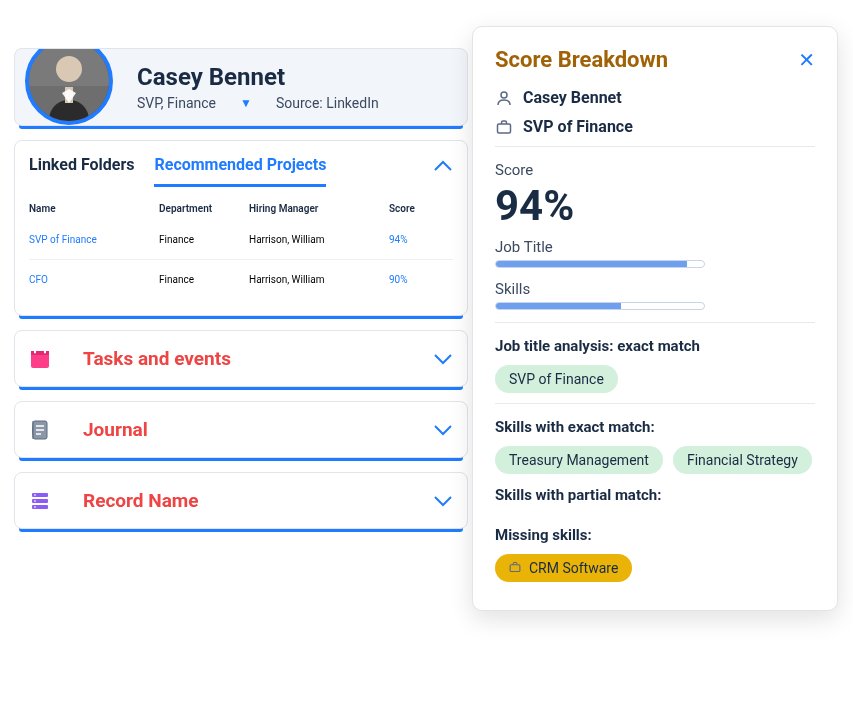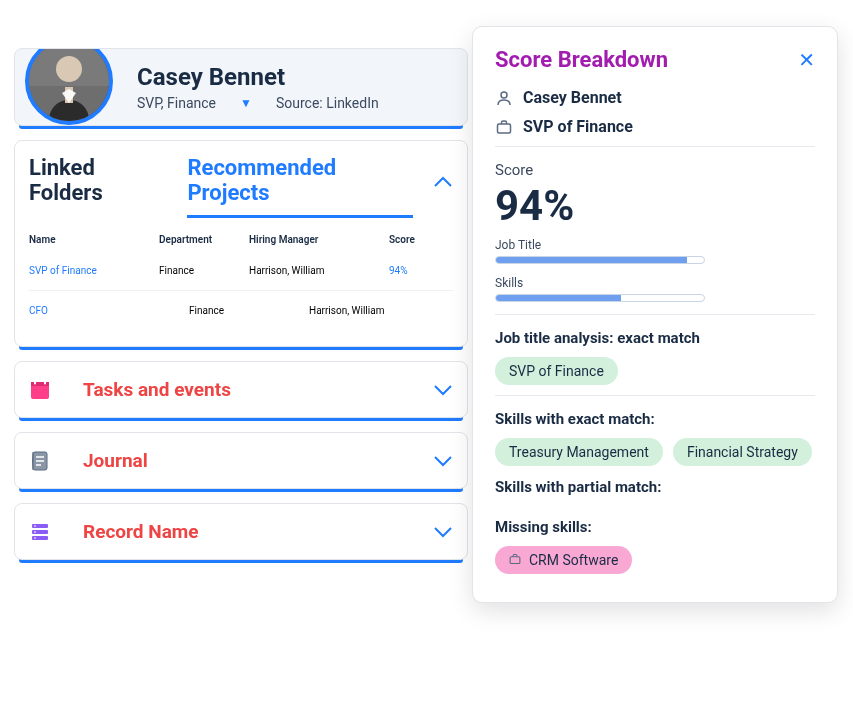--- a/index.html
+++ b/index.html
@@ -68,21 +68,21 @@
   }
 
   
   .tabs-row {
     display: flex;
     align-items: center;
     padding: 14px 14px 0 14px;
     gap: 20px;
   }
   .tab {
-    font-size: 22px;
+    font-size: 16px;
     font-weight: 700;
     color: #1a2b44;
     padding-bottom: 10px;
     border-bottom: 3px solid transparent;
     cursor: pointer;
   }
   .tab.active { color: #1f7bff; border-bottom-color: #1f7bff; }
   .tabs-chevron {
     margin-left: auto;
     color: #1f7bff;
@@ -101,21 +101,21 @@
   }
   .proj-head {
     color: #1a2b44;
     font-weight: 600;
     padding: 6px 0;
   }
   .proj-row {
     padding: 14px 0;
     border-bottom: 1px solid #eef1f4;
   }
-  .proj-row:last-child { border-bottom: none; gap: 30px; }
+  .proj-row:last-child { border-bottom: none; }
   .proj-row .name { color: #1f7bff; cursor: pointer; }
   .proj-row .score { color: #1f7bff; }
 
   
   .section-card {
     display: flex;
     align-items: center;
     padding: 16px 14px;
   }
   .section-icon {
@@ -150,21 +150,21 @@
     box-shadow: 0 8px 24px rgba(0,0,0,0.12);
   }
   .rp-title-row {
     display: flex;
     align-items: center;
     justify-content: space-between;
   }
   .rp-title {
     font-size: 22px;
     font-weight: 700;
-    color: #a21caf;
+    color: #a16207;
   }
   .close-x {
     color: #1f7bff;
     font-size: 20px;
     cursor: pointer;
     font-weight: 300;
   }
   .rp-identity { margin-top: 16px; }
   .rp-line {
     display: flex; align-items: center; gap: 10px;
@@ -181,21 +181,21 @@
     margin: 10px 0 14px 0;
   }
   .score-label {
     font-size: 15px; color: #3b4a61;
   }
   .score-big {
     font-size: 42px; font-weight: 700; color: #1a2b44;
     margin: 2px 0 8px 0;
   }
   .prog-wrap { margin-bottom: 12px; }
-  .prog-label { font-size: 12px; color: #3b4a61; margin-bottom: 4px; }
+  .prog-label { font-size: 15px; color: #3b4a61; margin-bottom: 4px; }
   .prog-bar {
     height: 8px;
     background: #fff;
     border: 1px solid #c9d4e4;
     border-radius: 6px;
     overflow: hidden;
     width: 210px;
   }
   .prog-fill {
     height: 100%;
@@ -209,21 +209,21 @@
   .chip {
     display: inline-flex; align-items: center; gap: 6px;
     padding: 6px 14px;
     border-radius: 18px;
     font-size: 14px;
     color: #1a2b44;
   }
   .chip.green { background: #d3f0dc; }
   .chip.yellow{ background: #ffeec2; }
   .chip.outline{ background:#fff; border:1px solid #c9d4e4; }
-  .chip.red   { background: #f9a8d4; }
+  .chip.red   { background: #eab308; }
   .chip .brief { width:14px; height:14px; color:#5b6b82; }
 
   svg { display: block; }
 </style>
 </head>
 <body>
 
 <div class="left-col">
 
   <div class="card profile-card">

